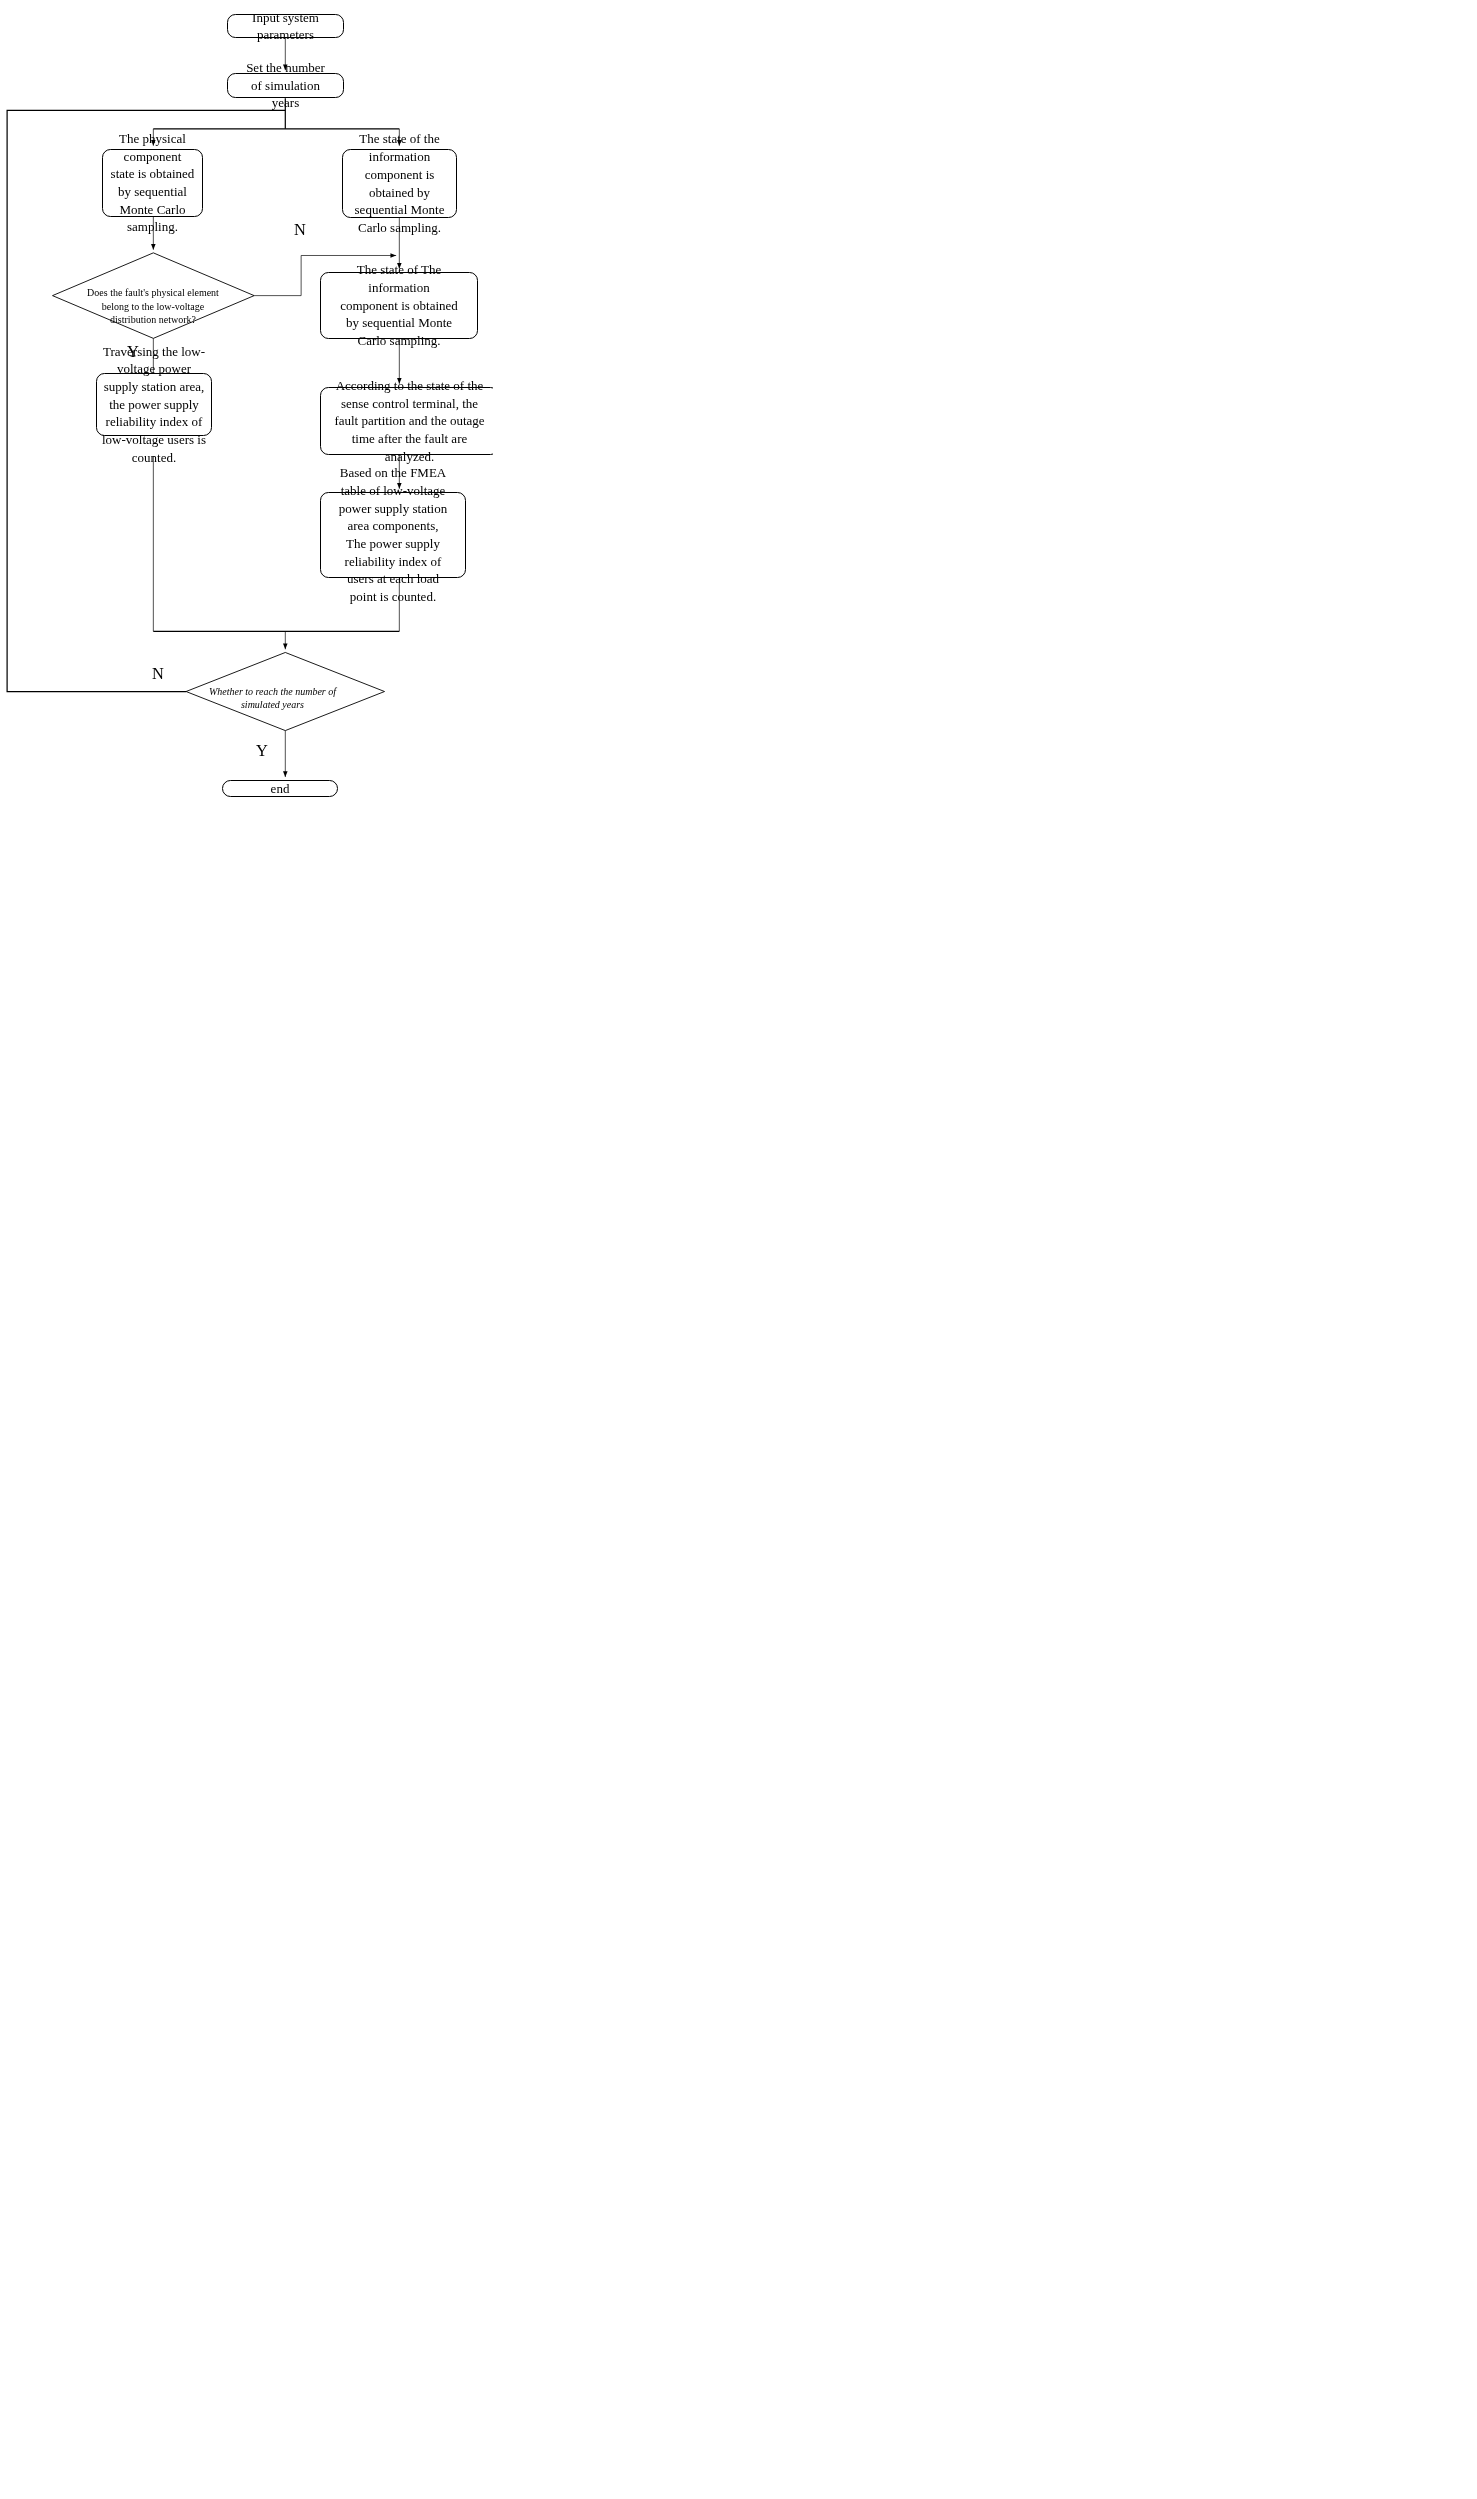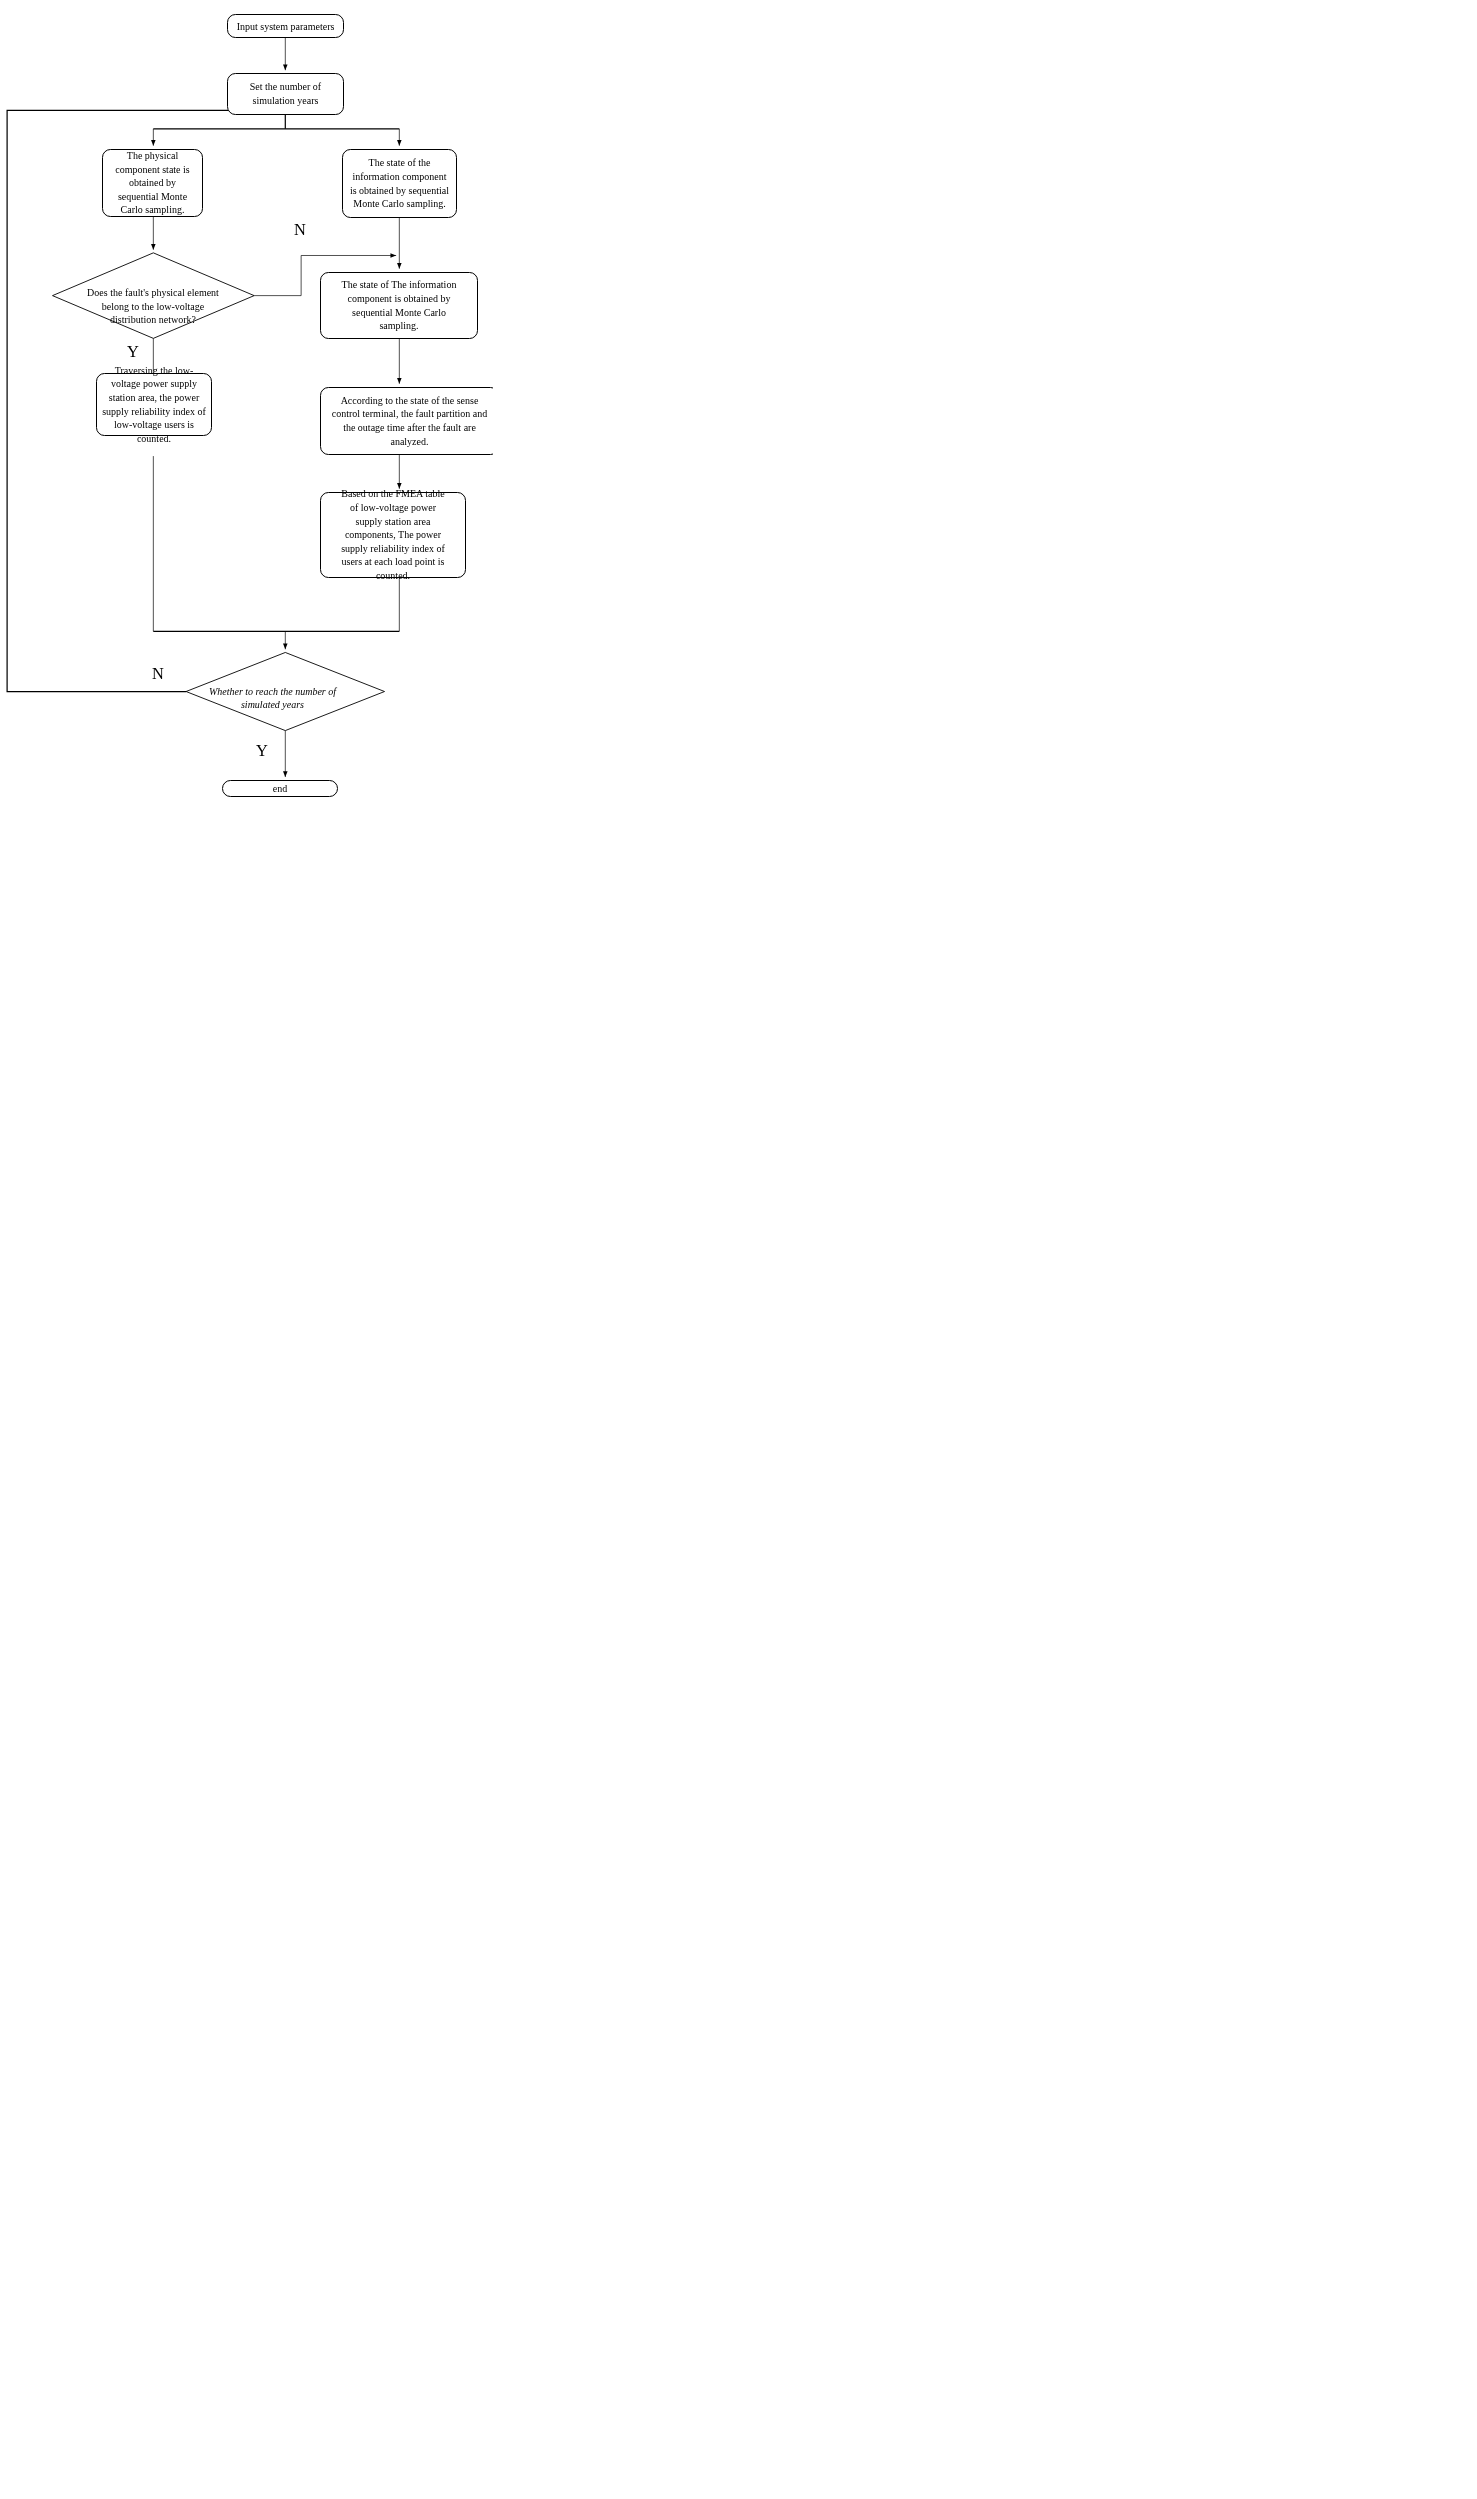--- a/index.html
+++ b/index.html
@@ -39,42 +39,42 @@
   .node {
     position: absolute;
     box-sizing: border-box;
     border: 1.1px solid #000000;
     border-radius: 8.4px;
     background: #ffffff;
     display: flex;
     align-items: center;
     justify-content: center;
     text-align: center;
-    font-size: 10px;
+    font-size: 13px;
     line-height: 1.36;
   }
   .ntext { display: block; }
   .dtext {
     position: absolute;
     display: flex;
     align-items: flex-end;
     justify-content: center;
     text-align: center;
     font-size: 10px;
     line-height: 1.36;
     pointer-events: none;
   }
   .blabel {
     position: absolute;
     font-size: 16.4px;
     line-height: 1;
   }
   
   #n-input     { left: 227px; top: 14.3px;   width: 117px; height: 24px;  padding: 1.1px 2.1px; }
-  #n-set       { left: 227px; top: 73px;  width: 117px; height: 42px;  padding: 1.1px 12.7px; }
+  #n-set       { left: 227px; top: 73px;  width: 117px; height: 25px;  padding: 1.1px 12.7px; }
   #n-physical  { left: 102px; top: 149px;  width: 101px; height: 68px; padding: 1.1px 7.4px; align-items: center; }
   #n-info      { left: 342px; top: 149px;  width: 115px; height: 69px; padding: 1.1px 5.3px; }
   #n-info2     { left: 320px; top: 272px;  width: 158px; height: 67px; padding: 1.1px 17px; }
   #n-traverse  { left: 96px; top: 373px;  width: 116px; height: 63px; padding: 1.1px 4.8px; }
   #n-according { left: 320px; top: 387px;  width: 179px; height: 68px; padding: 1.1px 9px; }
   #n-fmea      { left: 320px; top: 492px;  width: 146px; height: 86px; padding: 14px 15px; }
   #n-end       { left: 222px; top: 780px; width: 116px; height: 17px;  padding: 1.1px 4.2px; }
   #t-fault     { left: 79px; top: 264px;  width: 148px; height: 63px; }
   #t-years     { left: 202px; top: 672px; width: 141px; height: 40px; font-style: italic; }
   #l-n1        { left: 294px; top: 222px; }

